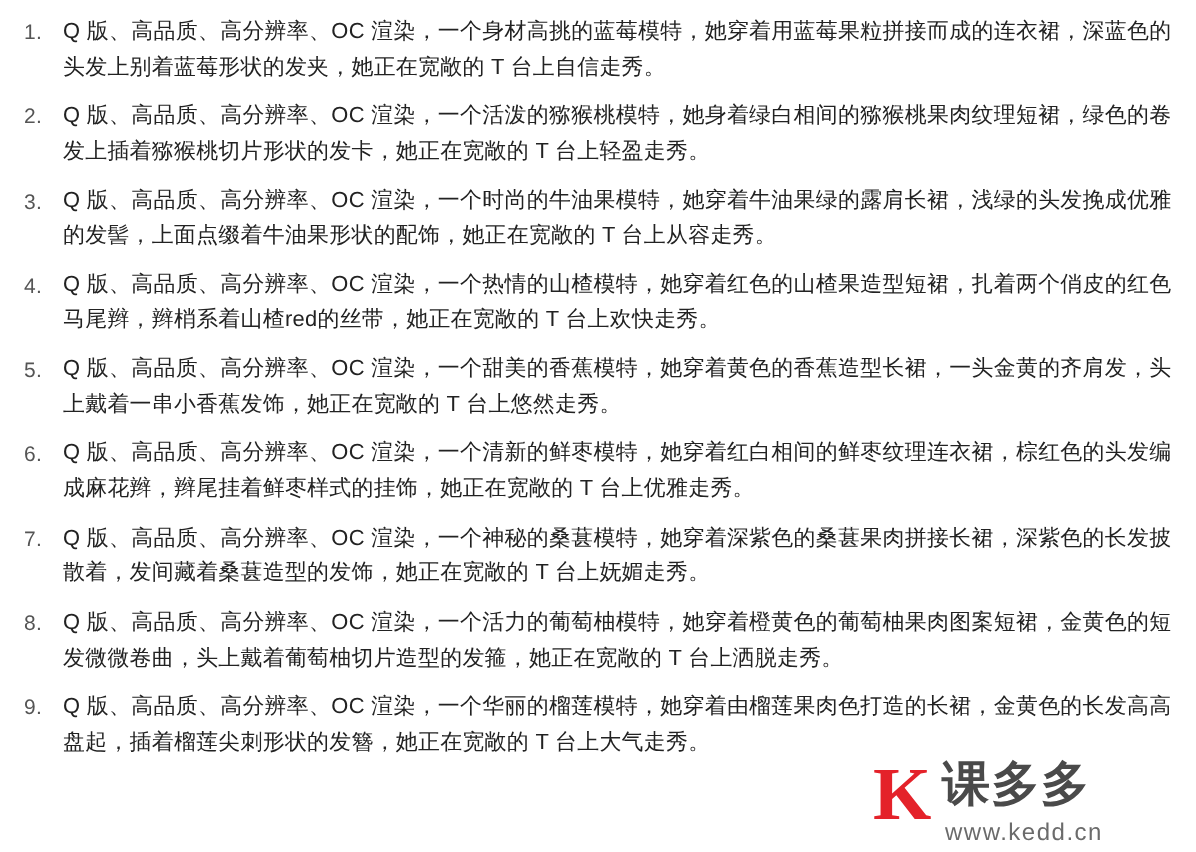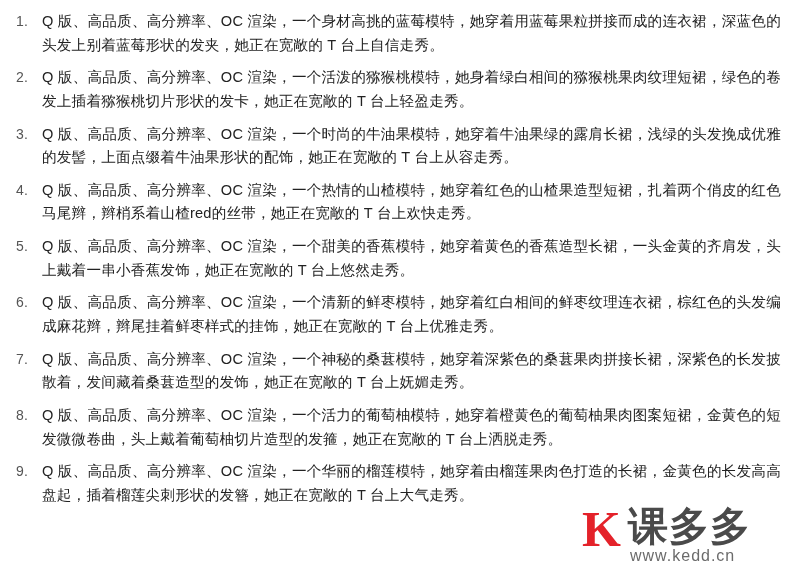--- a/index.html
+++ b/index.html
@@ -61,25 +61,26 @@
     font-size: 50px;
     font-weight: bold;
     color: #e4222a;
     font-family: "Liberation Serif", serif;
     line-height: 1;
   }
   .wm-title {
     position: absolute;
     left: 46px;
     top: 6px;
-    font-size: 40px;
+    font-size: 32px;
     font-weight: bold;
     color: #4a4a4a;
     letter-spacing: 1px;
     line-height: 1;
+    font-family: Liberation Serif, serif;
   }
   .wm-sub {
     position: absolute;
     left: 48px;
     top: 48px;
     font-size: 16px;
     color: #6b6b6b;
     letter-spacing: 1px;
     line-height: 1;
   }

